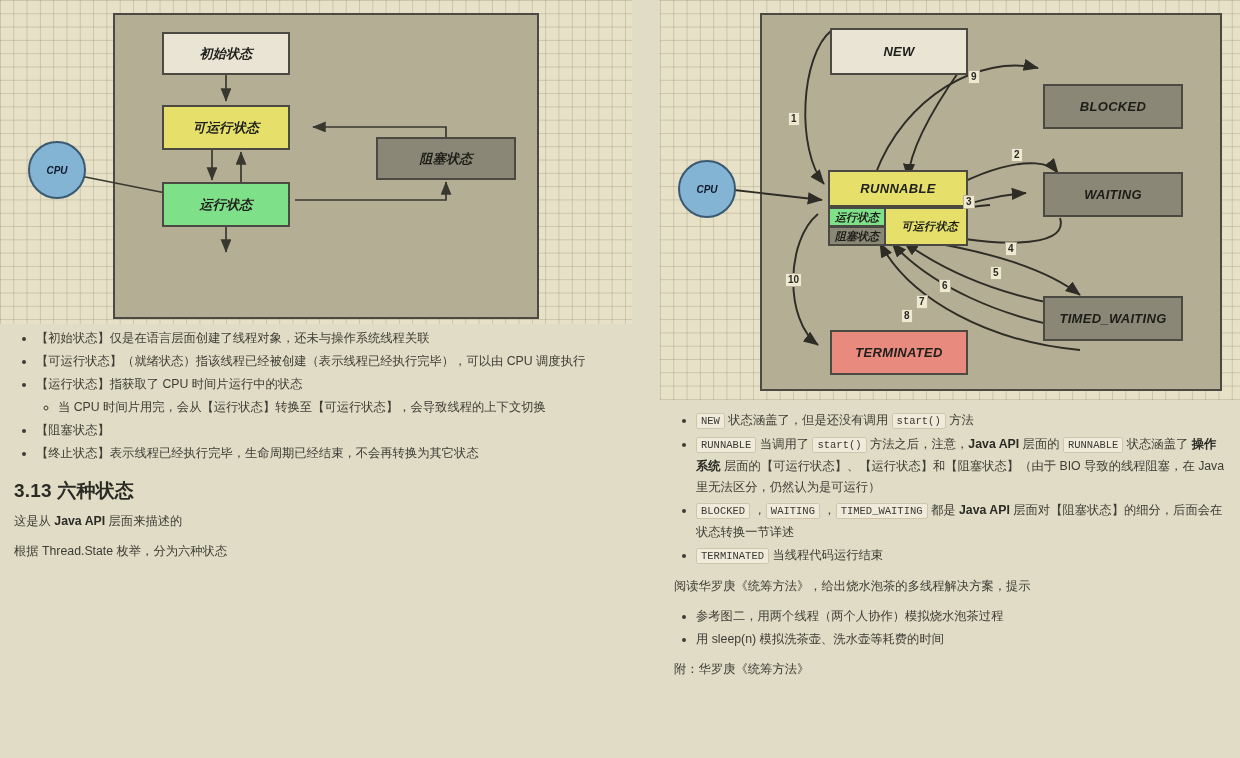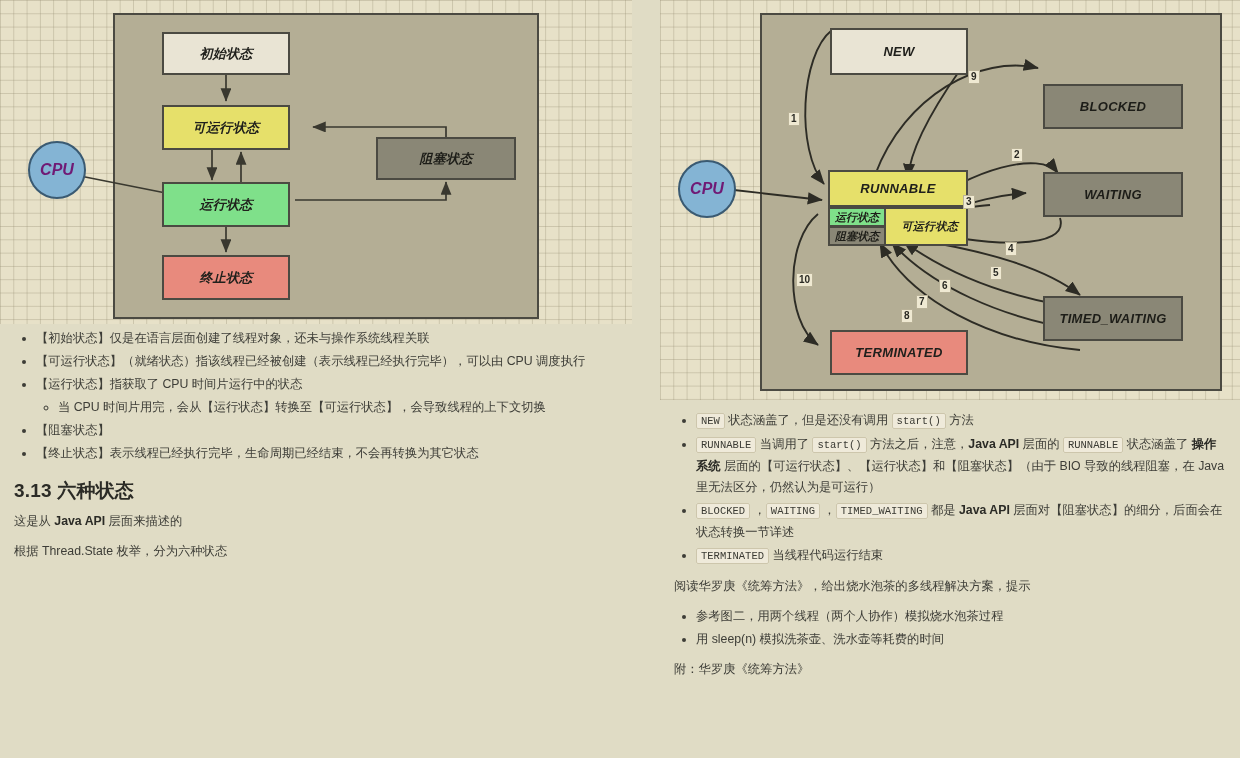--- a/index.html
+++ b/index.html
@@ -31,21 +31,21 @@
            display:flex; align-items:center; justify-content:center;
            font-style:italic; font-weight:bold; font-size:13px; color:#20201c;
            text-align:center; letter-spacing:.3px; }
   .n-new   { background:#e9e4d4; }
   .n-yel   { background:#e6e06a; }
   .n-grn   { background:#7fe08a; }
   .n-red   { background:#e88a7d; }
   .n-gry   { background:#8a8776; color:#1d1d18; }
   .cpu { position:absolute; border:2px solid #3a5a72; border-radius:50%;
          background:#84b4d4; display:flex; align-items:center; justify-content:center;
-         font-style:italic; font-weight:bold; font-size:16px; color:#701a75; }
+         font-style:italic; font-weight:bold; font-size:10px; color:#0f172a; }
   .sub { position:absolute; border:2px solid #4b4a42;
          display:flex; align-items:center; justify-content:center;
          font-style:italic; font-weight:bold; font-size:11px; color:#1d1d18; }
   svg.edges { position:absolute; left:0; top:0; pointer-events:none; }
   .elabel { position:absolute; background:#efe9d2; border:1px solid #b9b298;
             font-size:10px; font-weight:bold; color:#2a2a24; padding:0 2px;
             line-height:12px; }
 
   
   .prose { padding:0 14px; font-size:12.3px; line-height:21px; color:#3d3d37; }
@@ -92,23 +92,20 @@
       </div>
       <div class="node n-new" style="left:162px;top:32px;width:128px;height:43px;">
         <span>初始状态</span>
       </div>
       <div class="node n-yel" style="left:162px;top:105px;width:128px;height:45px;">
         <span>可运行状态</span>
       </div>
       <div class="node n-grn" style="left:162px;top:182px;width:128px;height:45px;">
         <span>运行状态</span>
       </div>
-      <div class="node n-red" style="left:162px;top:255px;width:128px;height:45px;">
-        <span>终止状态</span>
-      </div>
       <div class="node n-gry" style="left:376px;top:137px;width:140px;height:43px;">
         <span>阻塞状态</span>
       </div>
     </div>
 
     <div class="prose">
       <ul>
         <li><span>【初始状态】仅是在语言层面创建了线程对象，还未与操作系统线程关联</span></li>
         <li><span>【可运行状态】（就绪状态）指该线程已经被创建（表示线程已经执行完毕），可以由 CPU 调度执行</span></li>
         <li><span>【运行状态】指获取了 CPU 时间片运行中的状态</span>
@@ -204,21 +201,21 @@
 
       <div class="elabel" style="left:128px;top:112px;">1</div>
       <div class="elabel" style="left:351px;top:148px;">2</div>
       <div class="elabel" style="left:303px;top:195px;">3</div>
       <div class="elabel" style="left:345px;top:242px;">4</div>
       <div class="elabel" style="left:330px;top:266px;">5</div>
       <div class="elabel" style="left:279px;top:279px;">6</div>
       <div class="elabel" style="left:256px;top:295px;">7</div>
       <div class="elabel" style="left:241px;top:309px;">8</div>
       <div class="elabel" style="left:308px;top:70px;">9</div>
-      <div class="elabel" style="left:136px;top:273px;">10</div>
+      <div class="elabel" style="left:125px;top:273px;">10</div>
     </div>
 
     <div class="prose" style="padding-top:6px;">
       <ul>
         <li><span class="rich"><code>NEW</code><span> 状态涵盖了，但是还没有调用 </span><code>start()</code><span> 方法</span></span></li>
         <li><span class="rich"><code>RUNNABLE</code><span> 当调用了 </span><code>start()</code><span> 方法之后，注意，</span><b>Java API</b><span> 层面的 </span><code>RUNNABLE</code><span> 状态涵盖了 </span><b>操作系统</b><span> 层面的【可运行状态】、【运行状态】和【阻塞状态】（由于 BIO 导致的线程阻塞，在 Java 里无法区分，仍然认为是可运行）</span></span></li>
         <li><span class="rich"><code>BLOCKED</code><span> ，</span><code>WAITING</code><span> ，</span><code>TIMED_WAITING</code><span> 都是 </span><b>Java API</b><span> 层面对【阻塞状态】的细分，后面会在状态转换一节详述</span></span></li>
         <li><span class="rich"><code>TERMINATED</code><span> 当线程代码运行结束</span></span></li>
       </ul>
 

